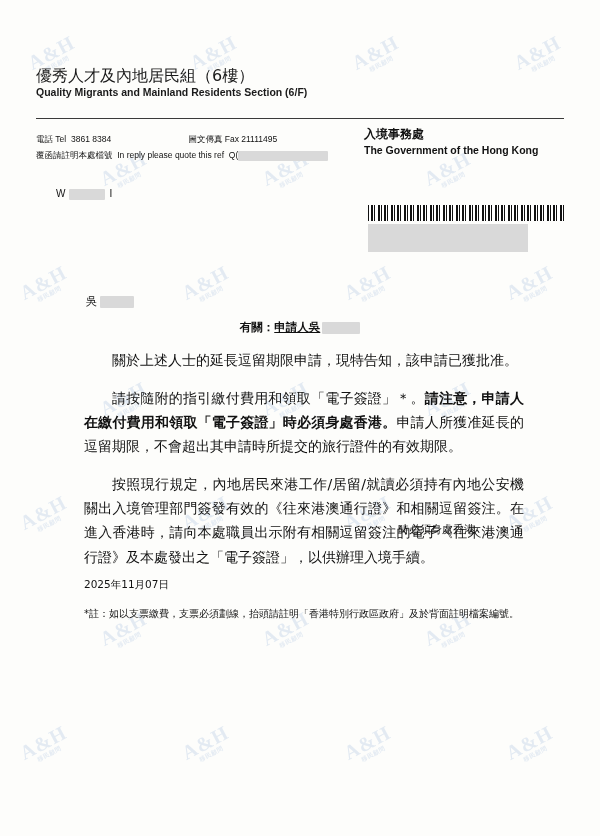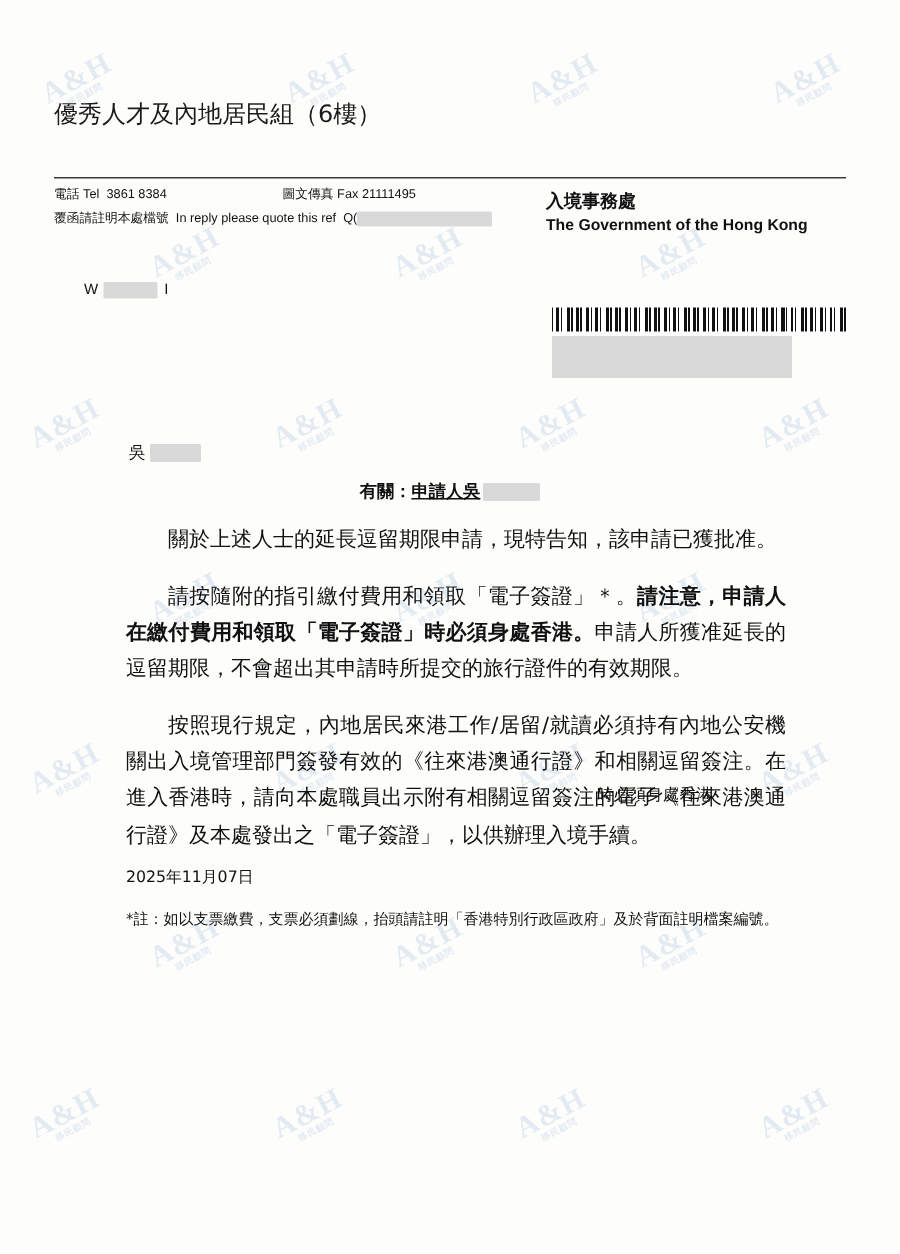--- a/index.html
+++ b/index.html
@@ -79,21 +79,21 @@
     left: 36px;
     top: 118px;
     width: 528px;
     height: 1px;
     background: #3a3a3a;
   }
 
   .contact {
     position: absolute;
     left: 36px;
-    top: 121px;
+    top: 131px;
     font-size: 8.5px;
     color: #111;
     line-height: 1.9;
   }
   .contact .row {
     white-space: nowrap;
   }
   .contact .col1 {
     display: inline-block;
     width: 150px;
@@ -346,20 +346,21 @@
     <div class="wm" style="left:506px; top:732px;">
         <span class="big">A&amp;H</span>
         <span class="small">移民顧問</span>
       </div>
   </div>
 
   <div class="content">
 
     <div class="hdr-block">
       <div class="hdr-zh">優秀人才及內地居民組（6樓）</div>
+      <div class="hdr-en">Quality Migrants and Mainland Residents Section (6/F)</div>
     </div>
 
     <div class="rule"></div>
 
     <div class="contact">
       <div class="row">
         <span class="col1"><span>電話 Tel</span>&nbsp;&nbsp;<span>3861 8384</span></span>
         <span><span>圖文傳真 Fax</span>&nbsp;<span>21111495</span></span>
       </div>
       <div class="row">

